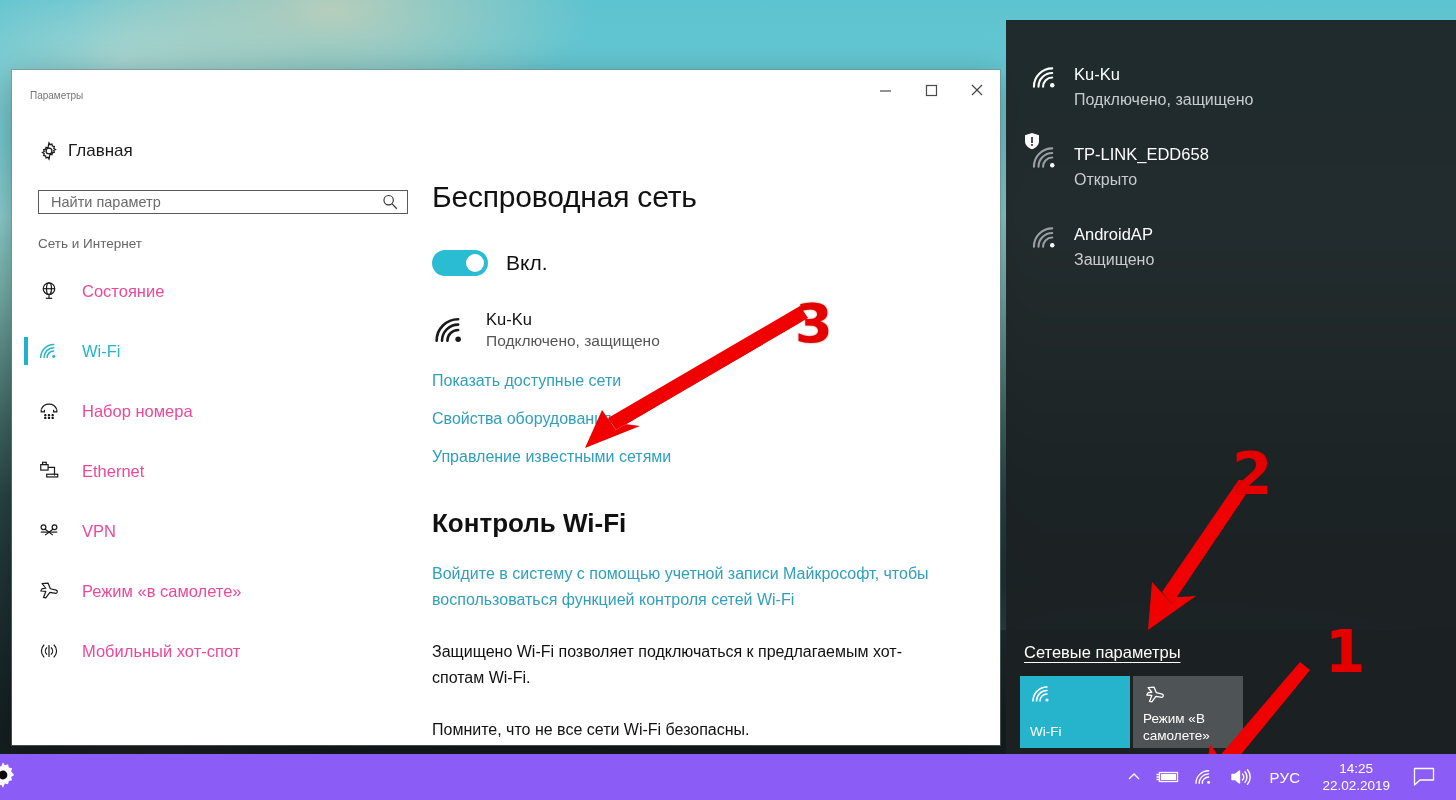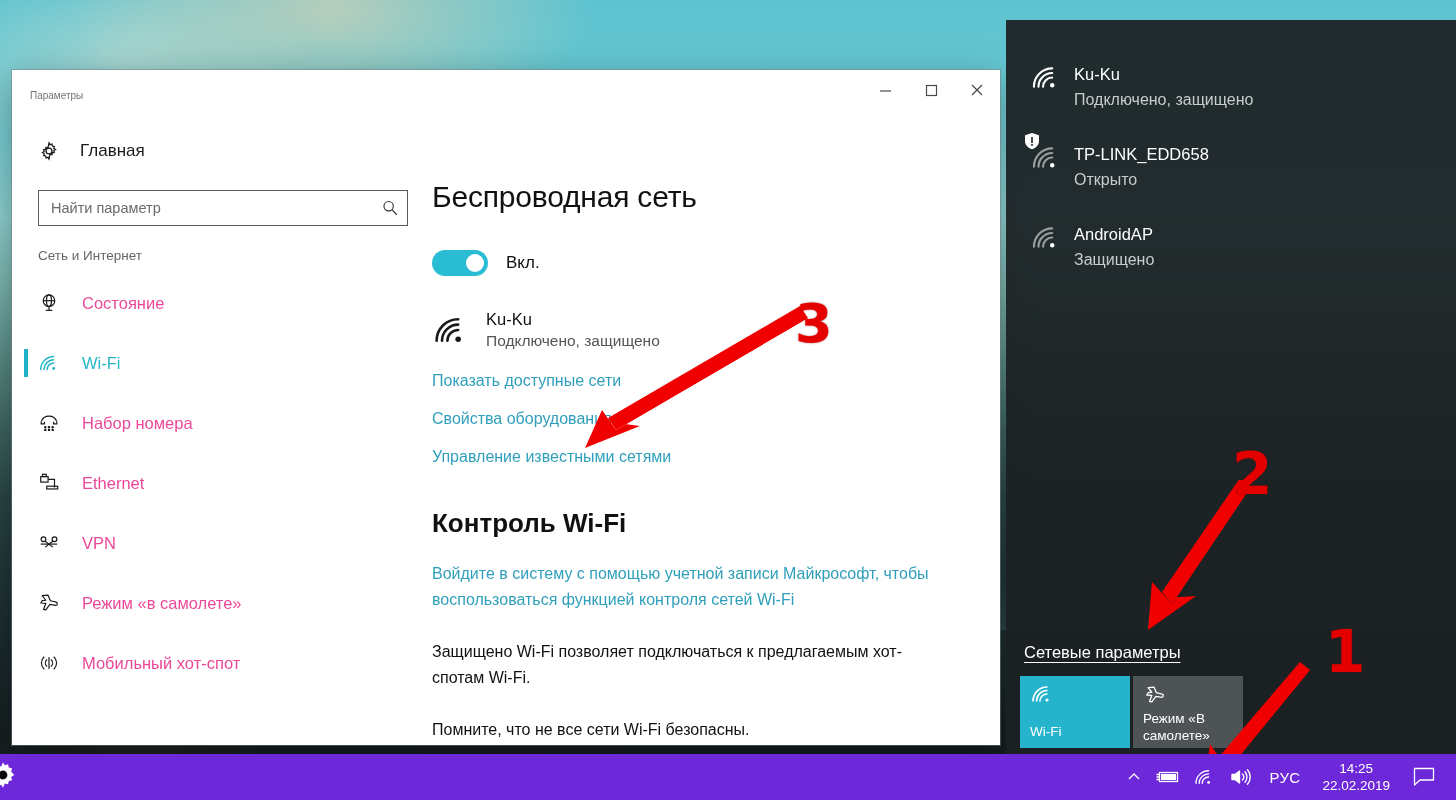--- a/index.html
+++ b/index.html
@@ -41,21 +41,21 @@
     position: absolute; left: 0; right: 0; bottom: 40px; height: 210px;
     background:
       radial-gradient(ellipse 260px 90px at 140px 205px, rgba(30,36,34,0.95), rgba(0,0,0,0) 72%),
       radial-gradient(ellipse 340px 80px at 520px 215px, rgba(22,28,28,0.9), rgba(0,0,0,0) 72%),
       radial-gradient(ellipse 300px 70px at 1120px 210px, rgba(24,30,30,0.88), rgba(0,0,0,0) 72%);
   }
 
   
   #taskbar {
     position: absolute; left: 0; bottom: 0; width: 1456px; height: 46px;
-    background: #6d28d9;
+    background: #8b5cf6;
     display: flex; align-items: center;
     z-index: 60;
   }
   #taskbar-left { width: 40px; display: flex; align-items: center; padding-left: 0px; }
   #taskbar-spacer { flex: 1; }
   #tray { display: flex; align-items: center; gap: 0px; padding-right: 6px; }
   .tray-btn {
     display: flex; align-items: center; justify-content: center;
     height: 46px; min-width: 30px; padding: 0 6px;
     color: #ffffff;
@@ -100,24 +100,24 @@
   #sidebar {
     width: 390px; flex: none;
     padding: 0 0 0 0;
     background: #ffffff;
   }
   #home-row {
     display: flex; align-items: center;
     height: 46px; padding-left: 26px; margin-top: 10px;
   }
   #home-row .ic { width: 30px; display:flex; align-items:center; }
-  #home-label { font-size: 17px; color: #1a1a1a; margin-left: 12px; }
+  #home-label { font-size: 17px; color: #1a1a1a; }
 
   #search-wrap {
-    margin: 16px 0 0 26px; width: 370px; height: 36px;
+    margin: 16px 0 0 26px; width: 370px; height: 24px;
     border: 1.5px solid #5a5a5a; background: #fff;
     display: flex; align-items: center;
   }
   #search-input {
     flex: 1; border: none; outline: none; height: 100%;
     font-family: "Liberation Sans", sans-serif;
     font-size: 14.5px; color: #333; padding: 0 10px 0 12px;
     background: transparent;
   }
   #search-input::placeholder { color: #6b6b6b; }
@@ -147,21 +147,21 @@
   }
   #toggle-row { display: flex; align-items: center; margin-top: 36px; }
   #wifi-toggle {
     width: 56px; height: 26px; border-radius: 13px;
     background: #2abcd2; position: relative; flex: none;
   }
   #wifi-toggle .knob {
     position: absolute; right: 4px; top: 4px;
     width: 18px; height: 18px; border-radius: 50%; background: #fff;
   }
-  #toggle-label { font-size: 17px; color: #111; margin-left: 18px; }
+  #toggle-label { font-size: 21px; color: #111; margin-left: 18px; }
 
   #current-net { display: flex; align-items: center; margin-top: 32px; }
   #current-net .ic { width: 48px; display: flex; align-items: center; justify-content: flex-start; }
   #current-net .txt { margin-left: 6px; }
   #current-net .ssid { font-size: 16.5px; color: #111; line-height: 22px; }
   #current-net .state { font-size: 15.5px; color: #555; line-height: 22px; }
 
   .link {
     display: block; font-size: 16px; color: #2f9fbb;
     margin-top: 20px; text-decoration: none; width: max-content;

